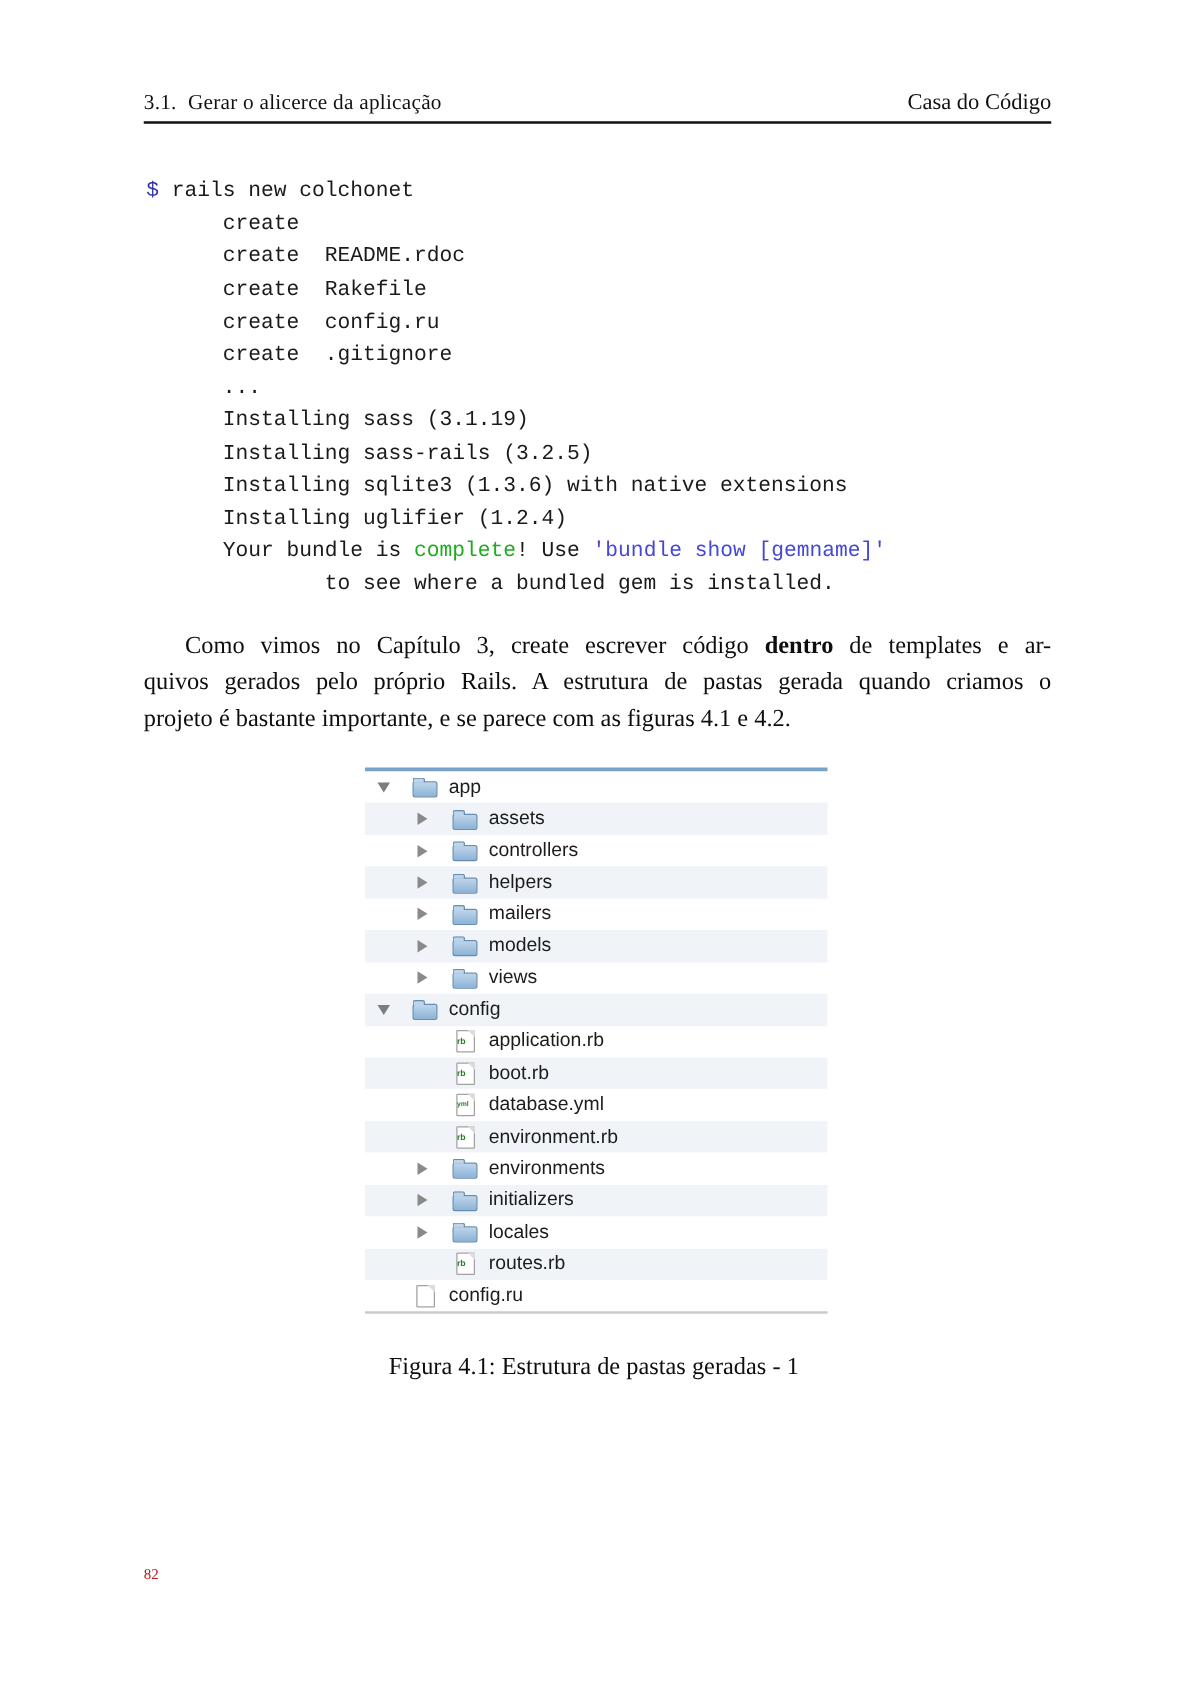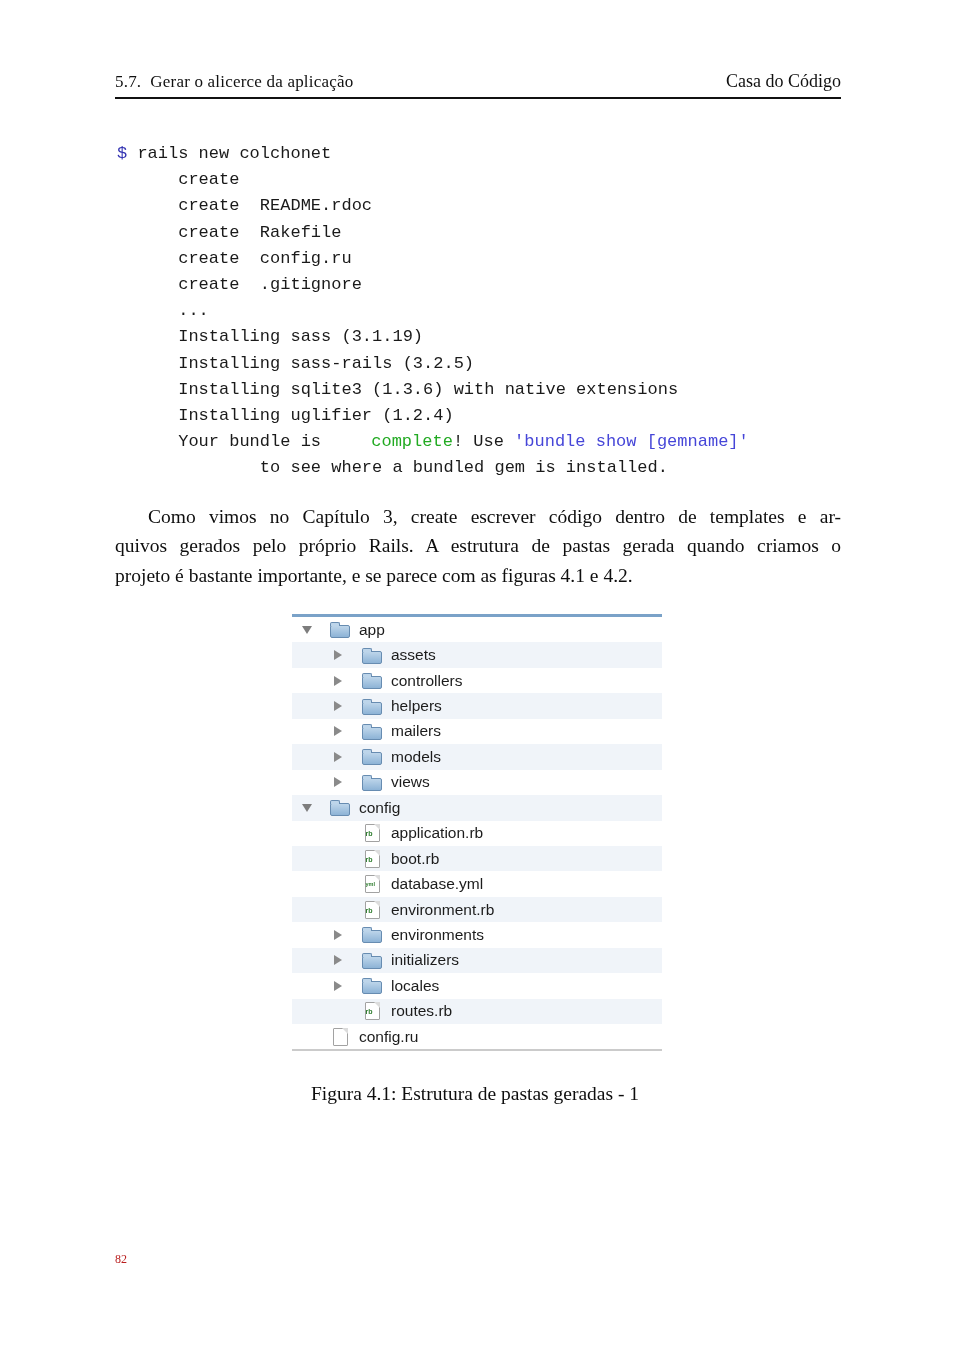--- a/index.html
+++ b/index.html
@@ -35,37 +35,37 @@
     position: absolute;
     left: 117px;
     top: 141px;
     font-family: "Liberation Mono", "DejaVu Sans Mono", monospace;
     font-size: 17px;
     line-height: 26.2px;
     color: #1a1a1a;
   }
   .code-line { white-space: pre; }
   .seg-prompt  { color: var(--c-prompt, #3333b2); }
-  .seg-success { color: var(--c-success, #22aa22); margin-left: 40px; }
+  .seg-success { color: var(--c-success, #22aa22); }
   .seg-string  { color: var(--c-string, #4646d8); }
 
   
   .paragraph {
     position: absolute;
     left: 115px;
     top: 502px;
     width: 726px;
     font-size: 19.5px;
     line-height: 29.3px;
     color: #0e0e0e;
   }
   .para-line { text-align: justify; text-align-last: justify; white-space: normal; }
   .para-line:last-child { text-align-last: left; }
   .para-line:first-child { text-indent: 33px; }
-  .seg-bold { font-weight: normal; }
+  .seg-bold { font-weight: bold; }
 
   
   .tree-figure {
     position: absolute;
     left: 292px;
     top: 614px;
     width: 370px;
     border-top: 3px solid #7aa2c8;
     border-bottom: 2px solid #cbcbcb;
     font-family: "Liberation Sans", sans-serif;
@@ -170,21 +170,21 @@
     color: #b91c1c;
   }
 </style>
 </head>
 <body>
 
 <div class="page">
 
   <div class="running-header">
     <div class="rh-section">
-      <span class="rh-number">5.7.</span><span>Gerar o alicerce da aplicação</span>
+      <span class="rh-number">3.1.</span><span>Gerar o alicerce da aplicação</span>
     </div>
     <div class="rh-brand">Casa do Código</div>
   </div>
 
   <div class="code-block">
       <div class="code-line"><span class="seg-prompt">$</span><span> rails new colchonet</span></div>
       <div class="code-line"><span>      create</span></div>
       <div class="code-line"><span>      create  README.rdoc</span></div>
       <div class="code-line"><span>      create  Rakefile</span></div>
       <div class="code-line"><span>      create  config.ru</span></div>

